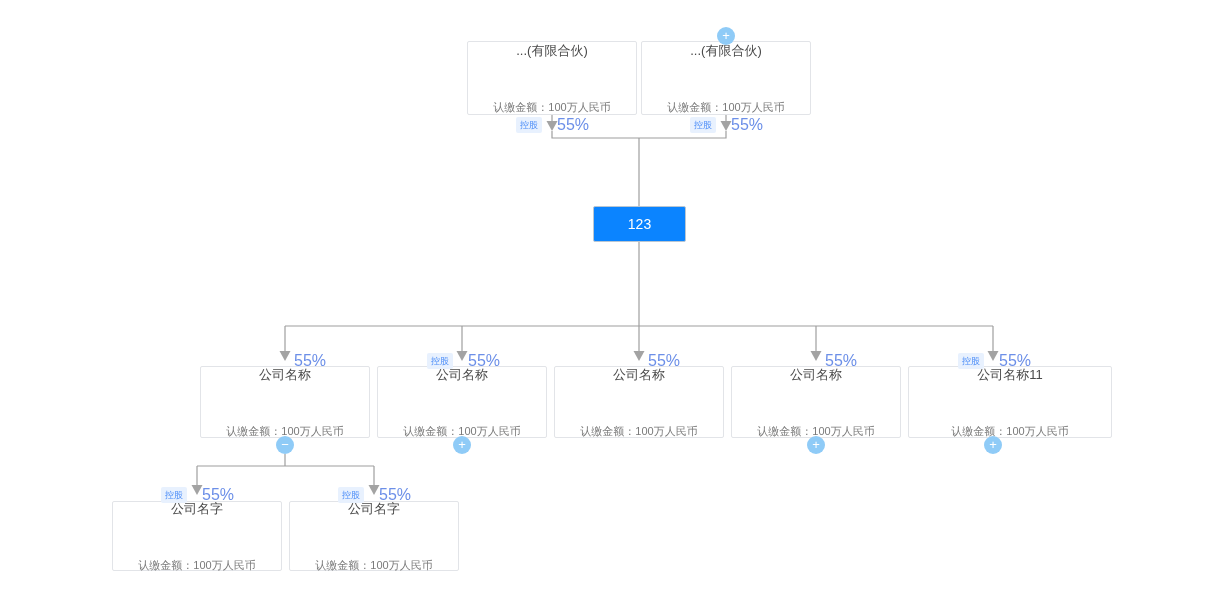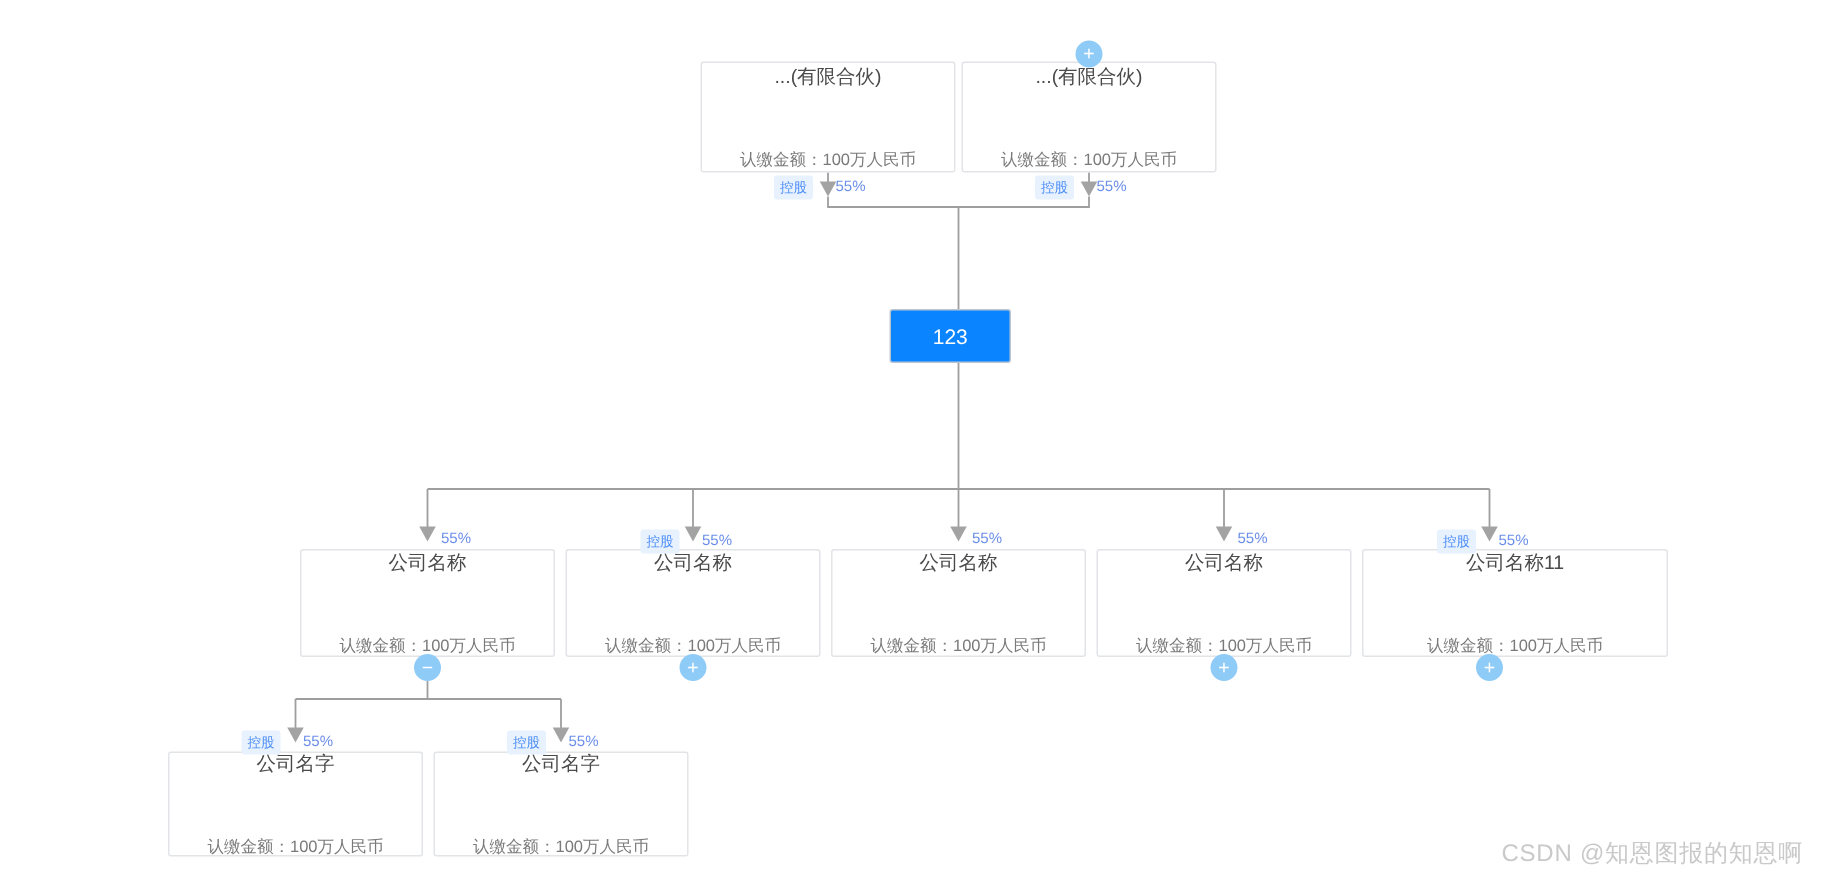--- a/index.html
+++ b/index.html
@@ -108,21 +108,21 @@
     background: #e8f1fe;
     color: #4b8df8;
     font-size: 9px;
     padding: 1px 4px;
     border-radius: 2px;
     vertical-align: middle;
   }
   .edge-label .pct {
     display: inline-block;
     color: #6c8fe8;
-    font-size: 10px;
+    font-size: 16px;
     vertical-align: middle;
     margin-left: 15px;
   }
   .edge-label.no-tag .pct {
     margin-left: 0;
   }
   
   #watermark {
     position: absolute;
     right: 14px;
@@ -186,21 +186,21 @@
 
   <div class="toggle" style="left:717px; top:27px;">+</div>
 
   <div class="edge-label" style="left:516px; top:117px;">
     <span class="tag">控股</span><span class="pct">55%</span>
   </div>
   <div class="edge-label" style="left:690px; top:117px;">
     <span class="tag">控股</span><span class="pct">55%</span>
   </div>
 
-  <div class="node root" style="left:593px; top:206px; width:81px; height:36px;">
+  <div class="node root" style="left:593px; top:206px; width:93px; height:36px;">
     <div class="title">123</div>
   </div>
 
   <div class="node" style="left:200px; top:366px; width:170px; height:72px;">
     <div class="title">公司名称</div>
     <div class="amount">认缴金额：100万人民币</div>
   </div>
   <div class="node" style="left:377px; top:366px; width:170px; height:72px;">
     <div class="title">公司名称</div>
     <div class="amount">认缴金额：100万人民币</div>
@@ -248,15 +248,14 @@
     <div class="amount">认缴金额：100万人民币</div>
   </div>
 
   <div class="edge-label" style="left:161px; top:487px;">
     <span class="tag">控股</span><span class="pct">55%</span>
   </div>
   <div class="edge-label" style="left:338px; top:487px;">
     <span class="tag">控股</span><span class="pct">55%</span>
   </div>
 
-  <div id="watermark">CSDN @知恩图报的知恩啊</div>
 
 </div>
 
 </body></html>

